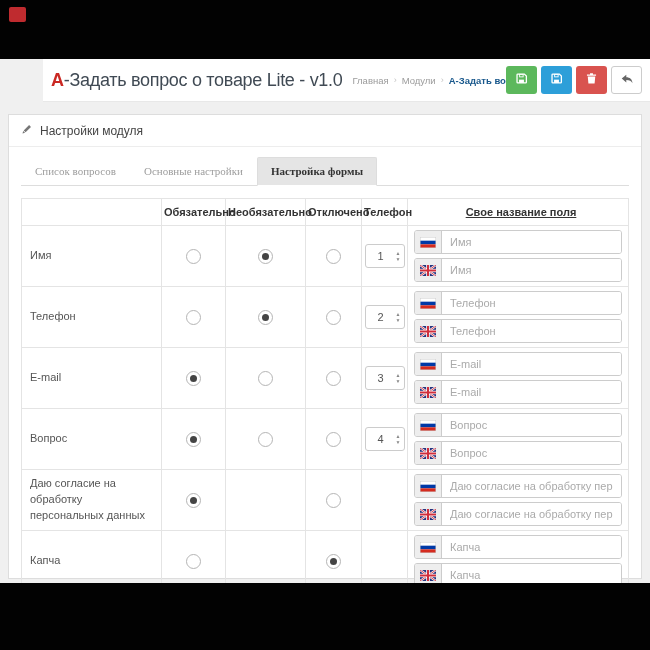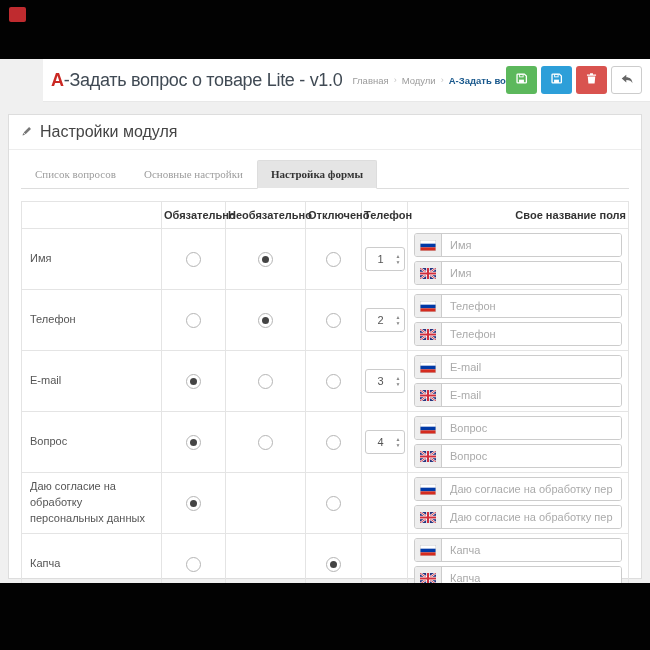--- a/index.html
+++ b/index.html
@@ -13,29 +13,29 @@
   .crumb{color:#9b9b9b;text-decoration:none;}
   .crumb-sep{color:#c5c5c5;font-size:9px;}
   .crumb-current{color:#19588c;font-weight:700;}
   .actions{margin-left:auto;display:flex;gap:4px;flex-shrink:0;}
   .btn{width:31px;height:28px;border-radius:3px;border:none;display:flex;align-items:center;justify-content:center;cursor:pointer;padding:0;}
   .btn-green{background:#5cb85c;}
   .btn-blue{background:#2d9fd9;}
   .btn-red{background:#d9534f;}
   .btn-back{background:#fff;border:1px solid #ccc;}
   .panel{margin:12px 8px 0;background:#fff;border:1px solid #ddd;height:465px;box-sizing:border-box;}
-  .panel-heading{display:flex;align-items:center;gap:7px;padding:8px 12px;border-bottom:1px solid #ededed;font-size:16px;color:#444;}
+  .panel-heading{display:flex;align-items:center;gap:7px;padding:8px 12px;border-bottom:1px solid #ededed;font-size:12px;color:#444;}
   .tabs-wrap{padding:10px 12px 0;font-family:Liberation Serif, serif;}
   .tabs{display:flex;border-bottom:1px solid #ddd;}
   .tab{padding:7px 13px 8px;font-size:11px;color:#9d9d9d;border:1px solid transparent;margin-bottom:-1px;background:transparent;cursor:pointer;}
   .tab.active{background:#e5e5e5;border-color:#ddd #ddd #fff;color:#333;font-weight:700;border-radius:2px 2px 0 0;}
   table.form{border-collapse:collapse;table-layout:fixed;margin:12px;width:calc(100% - 24px);}
   .form th,.form td{border:1px solid #e4e4e4;font-size:11px;}
   .form th{color:#333;font-weight:700;padding:6px 2px;text-align:center;height:14px;}
-  .form th.left{text-align:right;padding-left:8px;}
+  .form th.left{text-align:center;padding-left:8px;text-decoration:underline;}
   .form tbody tr{height:58px;}
   .form tbody tr:nth-child(n+5){height:56px;}
   .cell-label{padding:6px 8px;text-align:left;color:#555;line-height:1.45;}
   .cell-center{text-align:center;}
   .radio{display:inline-block;width:13px;height:13px;border:1px solid #b5b5b5;border-radius:50%;background:#fff;position:relative;vertical-align:middle;cursor:pointer;}
   .radio.checked::after{content:"";position:absolute;left:3px;top:3px;right:3px;bottom:3px;background:#444;border-radius:50%;}
   .order-box{display:inline-flex;width:38px;height:22px;border:1px solid #ccc;border-radius:3px;background:#fff;align-items:center;vertical-align:middle;}
   .order-val{flex:1;text-align:center;font-size:11px;color:#555;}
   .order-arrows{display:flex;flex-direction:column;color:#888;font-size:5px;line-height:1.25;padding-right:3px;}
   .cell-inputs{padding:4px 6px;}

